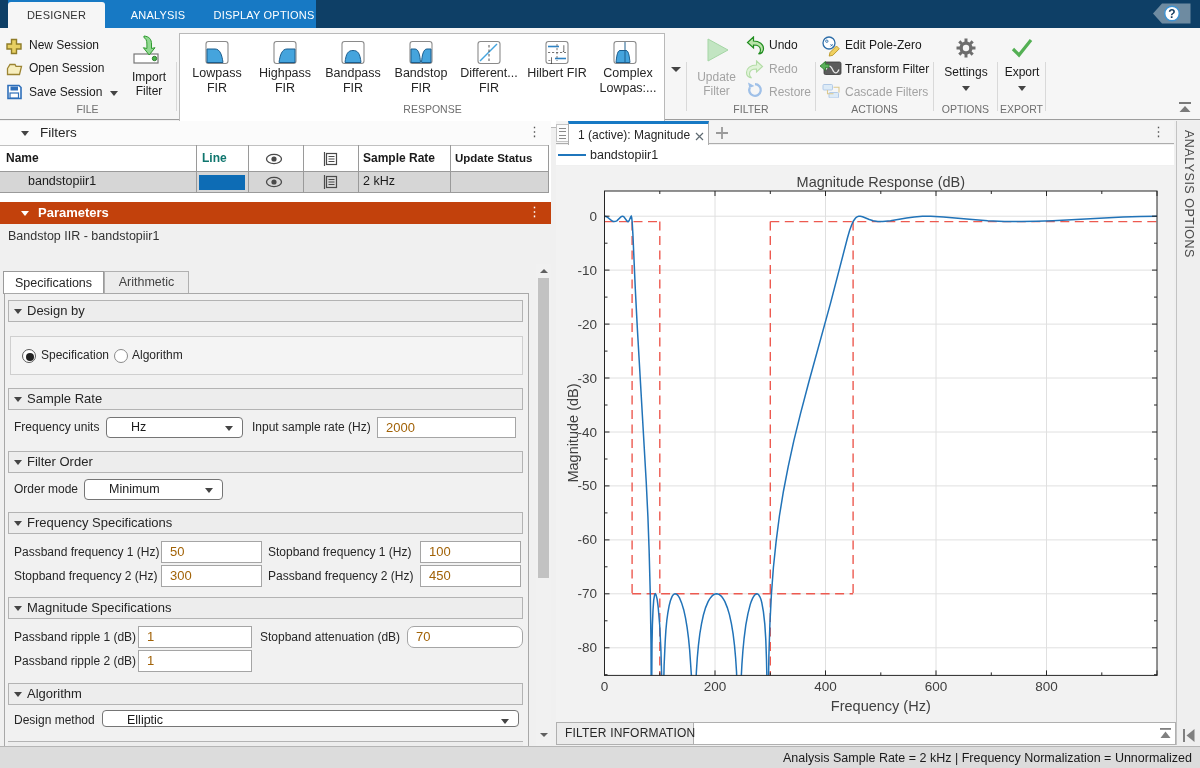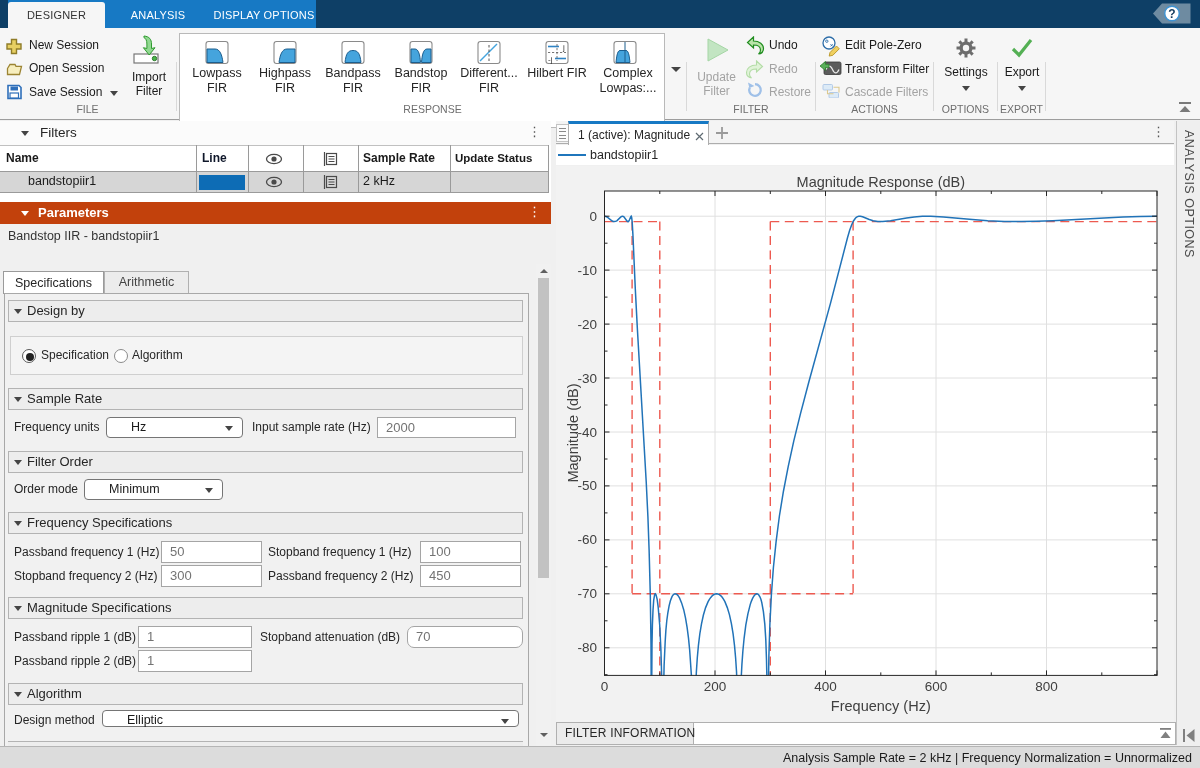--- a/index.html
+++ b/index.html
@@ -6,21 +6,21 @@
   html,body { width:1200px; height:768px; overflow:hidden; }
   body { font-family:"Liberation Sans", sans-serif; background:#f0f0f0; position:relative; }
   .abs { position:absolute; }
   .seclabel { color:#6e6e6e; font-size:10.5px; text-align:center; position:absolute; bottom:4px; }
   .vsep { position:absolute; top:34px; bottom:8px; width:1px; background:#d9d9d9; }
   .galtxt { position:absolute; text-align:center; font-size:12.5px; color:#262626; line-height:14.5px; }
   .ribbontxt { position:absolute; font-size:12px; color:#1a1a1a; white-space:nowrap; }
   .disabled { color:#a3a3a3; }
   .secbar { position:absolute; left:8px; width:515px; height:22px; background:#ededed; border:1px solid #b3b3b3; font-size:13px; color:#262626; line-height:20px; }
   .secbar .tri { display:inline-block; margin:0 5px 1px 5px; width:0; height:0; border-left:4.5px solid transparent; border-right:4.5px solid transparent; border-top:5px solid #444; vertical-align:middle;}
-  .inp { position:absolute; background:#fff; border:1px solid #a5a5a5; font-size:13px; color:#737373; padding-left:8px; line-height:20px; }
+  .inp { position:absolute; background:#fff; border:1px solid #a5a5a5; font-size:13px; color:#a16207; padding-left:8px; line-height:20px; }
   .dd { position:absolute; background:#fff; border:1px solid #757575; border-radius:4px; font-size:12.5px; color:#1a1a1a; line-height:19px; padding-left:24px; }
   .dd .arr { position:absolute; right:9px; top:8px; width:0; height:0; border-left:4.5px solid transparent; border-right:4.5px solid transparent; border-top:5px solid #444; }
   .flabel { position:absolute; font-size:12px; color:#262626; white-space:nowrap; }
 </style>
 </head>
 <body>
 
 <div class="abs" style="left:0;top:0;width:1200px;height:28px;background:#0e3f66;"></div>
 <div class="abs" style="left:8px;top:0;width:308px;height:28px;background:#1779c4;"></div>
 <div class="abs" style="left:8px;top:2px;width:97px;height:26px;background:#f6f6f6;border-radius:3px 3px 0 0;color:#333;font-size:11px;letter-spacing:.2px;white-space:nowrap;text-align:center;line-height:26px;">DESIGNER</div>
@@ -159,21 +159,21 @@
 
 <div class="abs" style="left:0;top:121px;width:551px;height:24px;background:#fbfbfb;">
   <div class="abs" style="left:21px;top:10px;width:0;height:0;border-left:4.5px solid transparent;border-right:4.5px solid transparent;border-top:5px solid #444;"></div>
   <div class="abs" style="left:40px;top:4px;font-size:13.5px;color:#262626;">Filters</div>
   <div class="abs" style="left:528px;top:3px;font-size:13px;color:#555;">⋮</div>
 </div>
 
 <div class="abs" style="left:0;top:145px;width:551px;height:57px;background:#fff;">
   <div class="abs" style="left:0;top:0;width:549px;height:27px;background:#fff;border-top:1px solid #c0c0c0;border-bottom:1px solid #9a9a9a;">
     <div class="abs" style="left:6px;top:5px;font-size:12px;font-weight:bold;color:#1a1a1a;">Name</div>
-    <div class="abs" style="left:202px;top:5px;font-size:12px;font-weight:bold;color:#0f172a;">Line</div>
+    <div class="abs" style="left:202px;top:5px;font-size:12px;font-weight:bold;color:#0f766e;">Line</div>
     <div class="abs" style="left:363px;top:5px;font-size:12px;font-weight:bold;color:#1a1a1a;white-space:nowrap;">Sample Rate</div>
     <div class="abs" style="left:455px;top:6px;font-size:11.5px;font-weight:bold;color:#1a1a1a;white-space:nowrap;">Update Status</div>
     <svg class="abs" style="left:265px;top:6px;" width="18" height="14" viewBox="0 0 18 14">
         <ellipse cx="9" cy="7" rx="7.5" ry="4.6" fill="none" stroke="#4a4a4a" stroke-width="1.3"></ellipse>
         <circle cx="9" cy="7" r="2.6" fill="#4a4a4a"></circle>
       </svg>
     <svg class="abs" style="left:322px;top:5px;" width="16" height="16" viewBox="0 0 16 16">
         <path d="M2.5 1 v14" stroke="#4a4a4a" stroke-width="1.2" fill="none"></path>
         <rect x="4.5" y="2.5" width="10" height="11" fill="#fff" stroke="#4a4a4a" stroke-width="1.2"></rect>
         <path d="M6.5 5.5 h6 M6.5 8 h6 M6.5 10.5 h6" stroke="#4a4a4a" stroke-width="1.1"></path>

